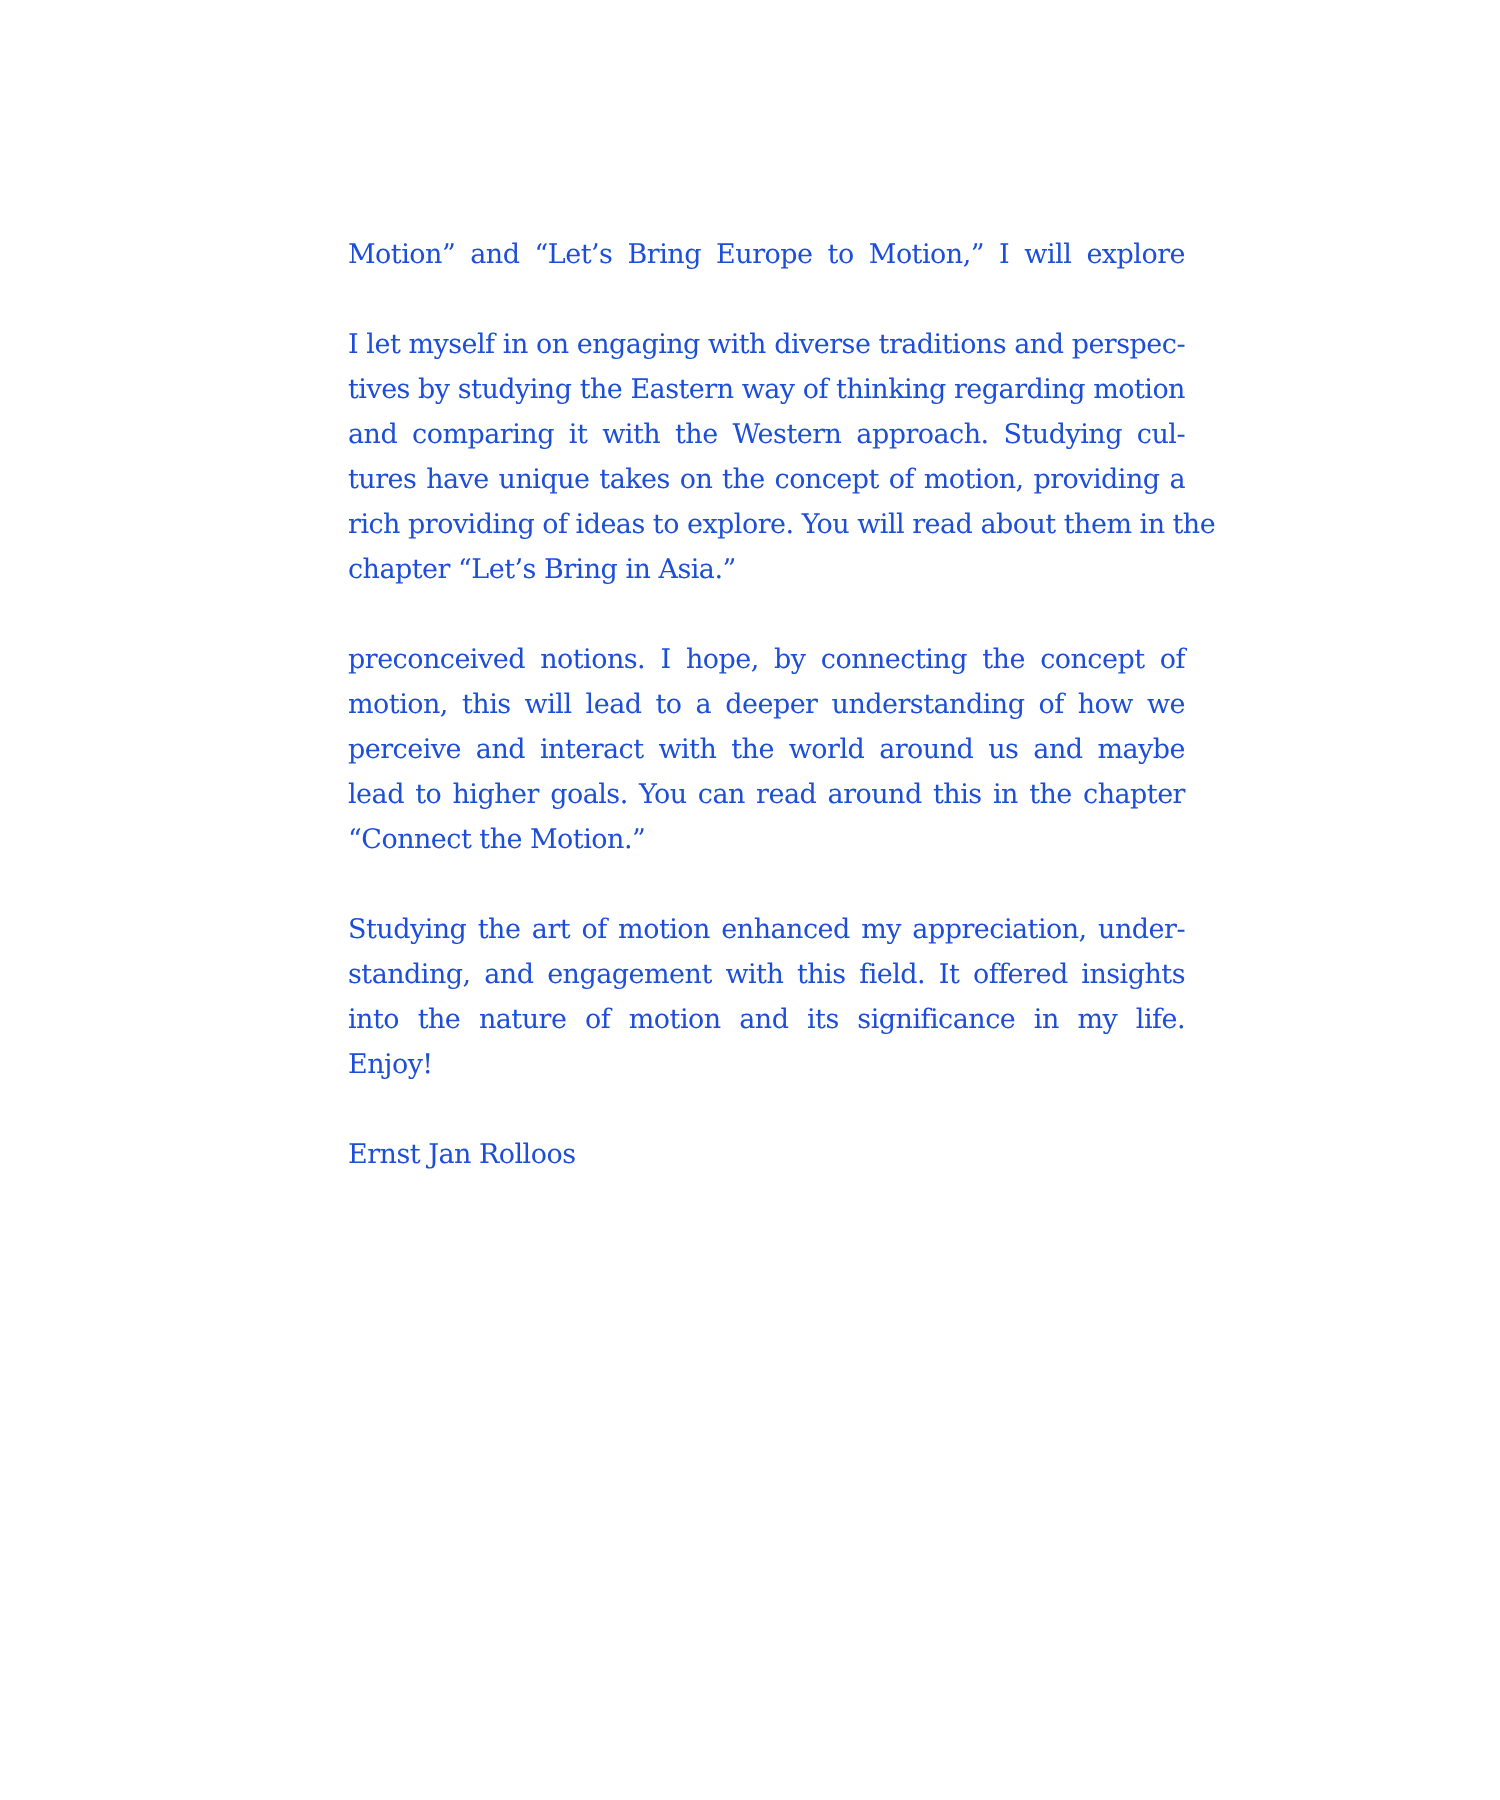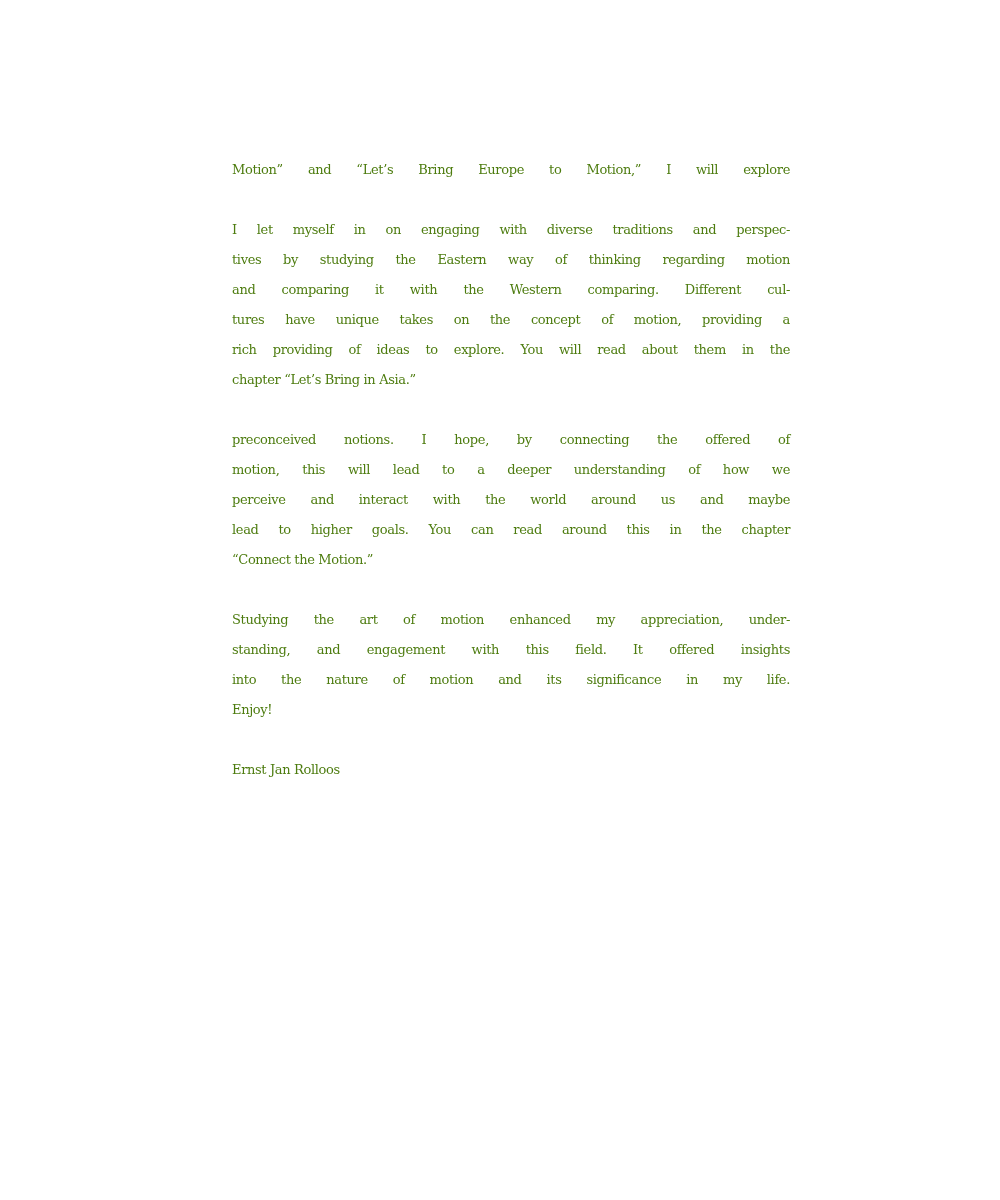--- a/index.html
+++ b/index.html
@@ -12,23 +12,23 @@
       height: 1200px;
       position: relative;
       overflow: hidden;
     }
     .page {
       position: absolute;
       left: 232px;
       top: 155px;
       width: 558px;
       font-family: "DejaVu Serif", "Liberation Serif", serif;
-      font-size: 13px;
+      font-size: 18px;
       line-height: 30px;
-      color: #4d7c0f;
+      color: #1d4ed8;
       letter-spacing: -0.35px;
     }
     .para {
       margin: 0 0 30px 0;
     }
     .line {
       display: block;
       text-align: justify;
       text-align-last: justify;
       white-space: nowrap;
@@ -45,28 +45,28 @@
 <body>
 
 <div class="page">
   <div class="para">
     <span class="line">Motion” and “Let’s Bring Europe to Motion,” I will explore</span>
   </div>
 
   <div class="para">
     <span class="line">I let myself in on engaging with diverse traditions and perspec-</span>
     <span class="line">tives by studying the Eastern way of thinking regarding motion</span>
-    <span class="line">and comparing it with the Western comparing. Different cul-</span>
+    <span class="line">and comparing it with the Western approach. Studying cul-</span>
     <span class="line">tures have unique takes on the concept of motion, providing a</span>
     <span class="line">rich providing of ideas to explore. You will read about them in the</span>
     <span class="line last">chapter “Let’s Bring in Asia.”</span>
   </div>
 
   <div class="para">
-    <span class="line">preconceived notions. I hope, by connecting the offered of</span>
+    <span class="line">preconceived notions. I hope, by connecting the concept of</span>
     <span class="line">motion, this will lead to a deeper understanding of how we</span>
     <span class="line">perceive and interact with the world around us and maybe</span>
     <span class="line">lead to higher goals. You can read around this in the chapter</span>
     <span class="line last">“Connect the Motion.”</span>
   </div>
 
   <div class="para">
     <span class="line">Studying the art of motion enhanced my appreciation, under-</span>
     <span class="line">standing, and engagement with this field. It offered insights</span>
     <span class="line">into the nature of motion and its significance in my life.</span>

